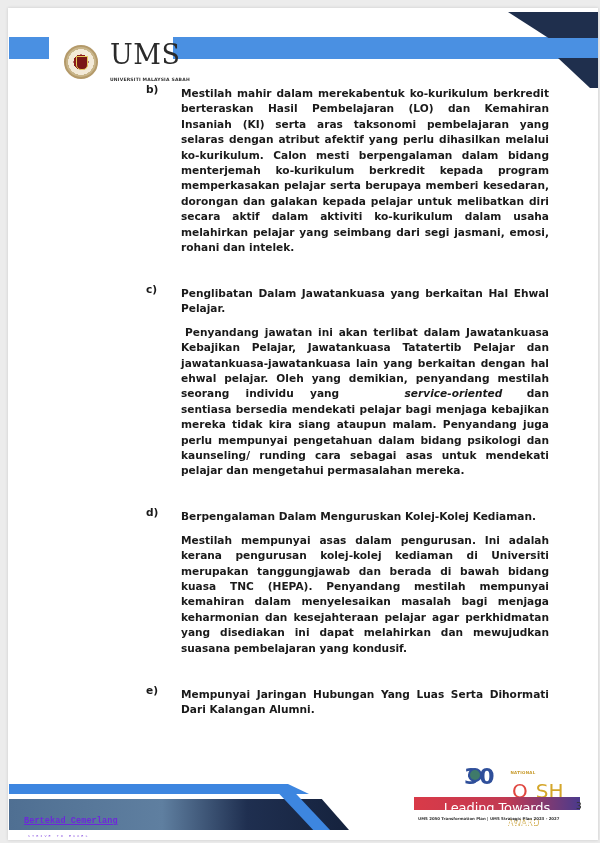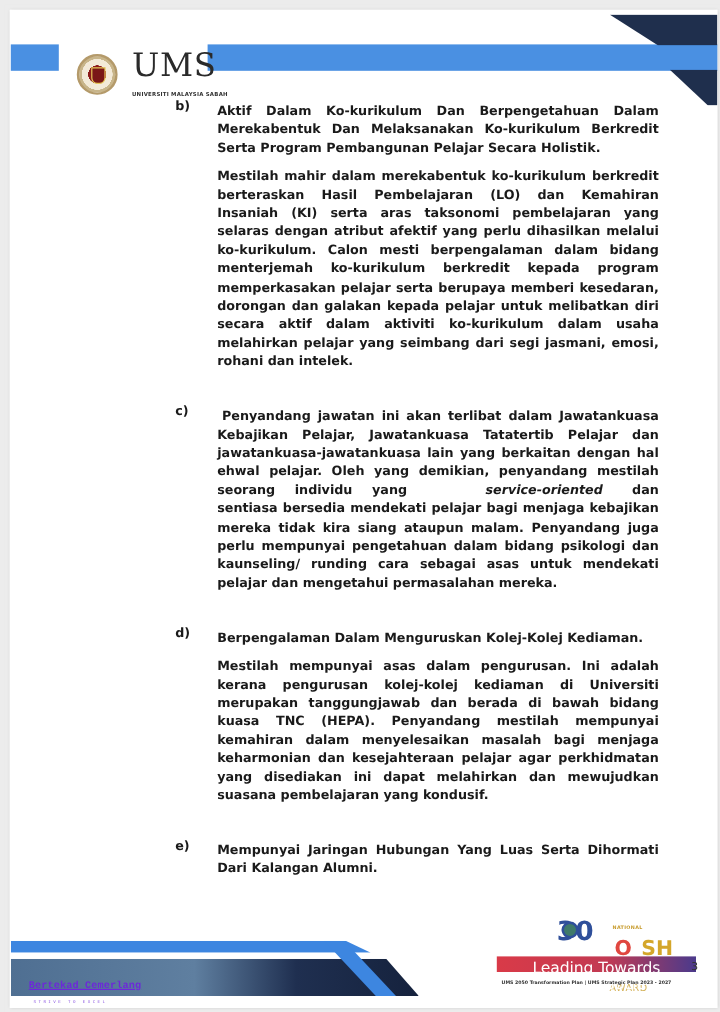--- a/index.html
+++ b/index.html
@@ -58,21 +58,21 @@
     clip-path: polygon(0 0, 28% 0, 100% 100%, 72% 100%);
   }
   .ftr-motto { position: absolute; left: 8px; top: 800px; color: #6d28d9; font-family: Liberation Mono, monospace; }
   .ftr-motto-main { font-size: 8.5px; font-weight: bold; text-decoration: underline; letter-spacing: 0.1px; }
   .ftr-motto-sub { font-size: 3.5px; letter-spacing: 2px; margin-top: 0px; opacity: 0.8; padding-left: 8px; }
   .ftr-logos { position: absolute; left: 444px; top: 750px; display: flex; gap: 10px; align-items: flex-start; }
   .logo30 { font-family: "DejaVu Sans", sans-serif; font-weight: bold; font-size: 22px; line-height: 22px; color: #2f4f9a; position: relative; width: 34px; }
   .logo30 small { position: absolute; left: 12px; top: 6px; width: 14px; height: 14px; border-radius: 50%; background: #3f7a6a; border: 2px solid #2f4f9a; }
   .osh { text-align: center; width: 46px; }
   .osh-nat { font-size: 4px; color: #c79a2a; font-weight: bold; letter-spacing: 0.3px; }
-  .osh-main { font-size: 17px; line-height: 16px; font-weight: bold; color: #d4a62a; }
+  .osh-main { font-size: 20px; line-height: 16px; font-weight: normal; color: #d4a62a; }
   .osh-main .o { color: #e0463f; }
   .osh-award { font-size: 8px; line-height: 9px; color: #d4b25a; letter-spacing: 0.4px; margin-top: 12px; }
   .tagline {
     position: absolute; left: 406px; top: 789px; width: 166px; height: 13px;
     background: linear-gradient(90deg, #d93a48 0%, #c23a52 55%, #4b3a8c 100%);
     color: #fff; font-size: 13px; line-height: 13px; text-align: center; letter-spacing: -0.1px;
   }
   .plan { position: absolute; left: 406px; top: 804px; width: 152px; font-size: 3.9px; color: #333; font-weight: bold; white-space: nowrap; }
   .page-num { position: absolute; left: 564px; top: 789px; font-size: 9px; color: #333; }
 </style>
@@ -91,26 +91,26 @@
     <div class="logo-text">
       <span class="logo-ums">UMS</span>
       <span class="logo-sub">UNIVERSITI MALAYSIA SABAH</span>
     </div>
   </div>
 
   <div class="content">
 
     <div class="item">
       <span class="item-letter">b)</span>
-      <div class="item-title">Aktif Dalam Ko-kurikulum Dan Berpengetahuan Dalam Merekabentuk Dan Melaksanakan Ko-kurikulum Berkredit Serta Program Pembangunan Pelajar Secara Holistik.</div>
       <div class="item-body">Mestilah mahir dalam merekabentuk ko-kurikulum berkredit berteraskan Hasil Pembelajaran (LO) dan Kemahiran Insaniah (KI) serta aras taksonomi pembelajaran yang selaras dengan atribut afektif yang perlu dihasilkan melalui ko-kurikulum. Calon mesti berpengalaman dalam bidang menterjemah ko-kurikulum berkredit kepada program memperkasakan pelajar serta berupaya memberi kesedaran, dorongan dan galakan kepada pelajar untuk melibatkan diri secara aktif dalam aktiviti ko-kurikulum dalam usaha melahirkan pelajar yang seimbang dari segi jasmani, emosi, rohani dan intelek.</div>
     </div>
 
     <div class="item">
       <span class="item-letter">c)</span>
+      <div class="item-title">Penglibatan Dalam Jawatankuasa yang berkaitan Hal Ehwal Pelajar.</div>
       <div class="item-body"><span>Penyandang jawatan ini akan terlibat dalam Jawatankuasa Kebajikan Pelajar, Jawatankuasa Tatatertib Pelajar dan jawatankuasa-jawatankuasa lain yang berkaitan dengan hal ehwal pelajar. Oleh yang demikian, penyandang mestilah seorang individu yang </span><em>service-oriented</em><span> dan sentiasa bersedia mendekati pelajar bagi menjaga kebajikan mereka tidak kira siang ataupun malam. Penyandang juga perlu mempunyai pengetahuan dalam bidang psikologi dan kaunseling/ runding cara sebagai asas untuk mendekati pelajar dan mengetahui permasalahan mereka.</span></div>
     </div>
 
     <div class="item">
       <span class="item-letter">d)</span>
       <div class="item-title">Berpengalaman Dalam Menguruskan Kolej-Kolej Kediaman.</div>
       <div class="item-body">Mestilah mempunyai asas dalam pengurusan. Ini adalah kerana pengurusan kolej-kolej kediaman di Universiti merupakan tanggungjawab dan berada di bawah bidang kuasa TNC (HEPA). Penyandang mestilah mempunyai kemahiran dalam menyelesaikan masalah bagi menjaga keharmonian dan kesejahteraan pelajar agar perkhidmatan yang disediakan ini dapat melahirkan dan mewujudkan suasana pembelajaran yang kondusif.</div>
     </div>
 
     <div class="item">

